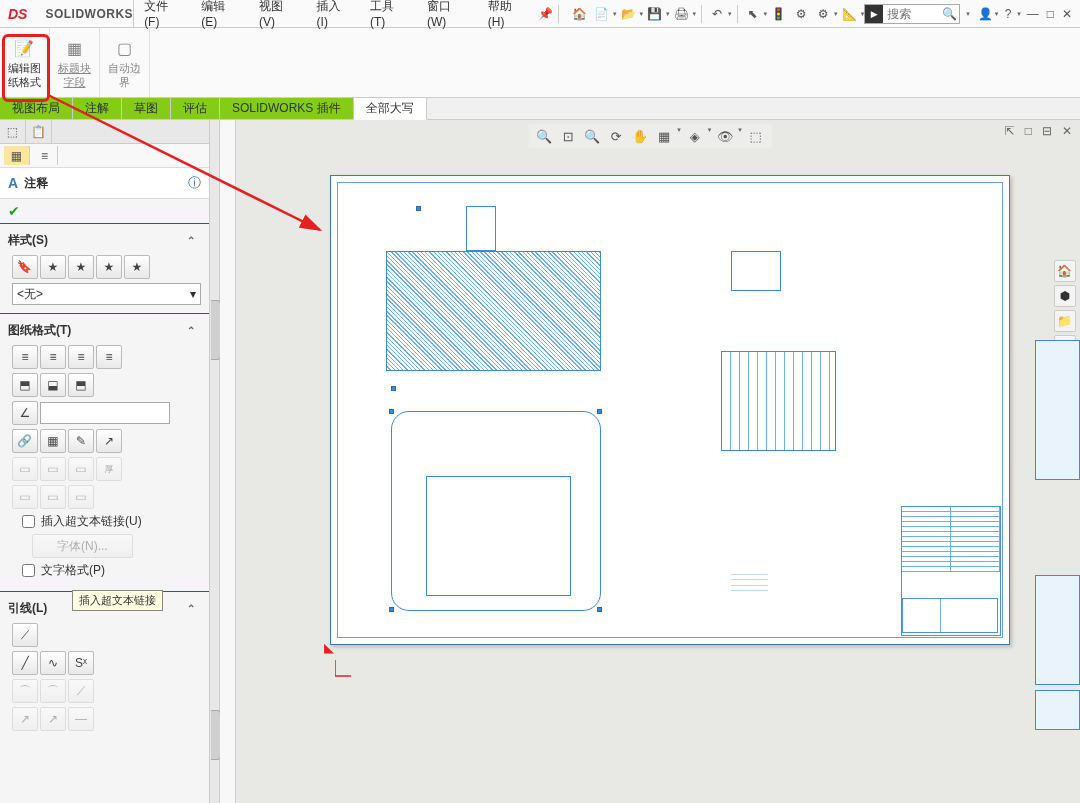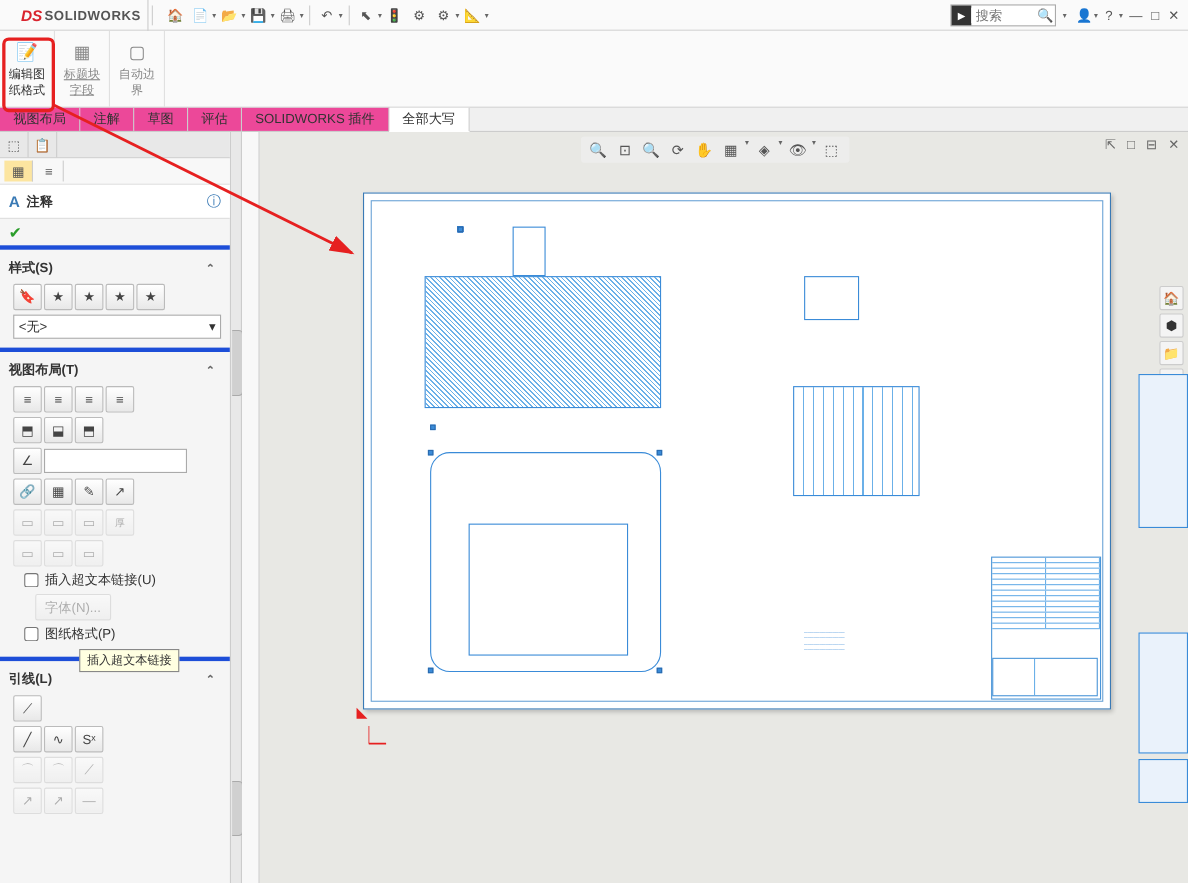--- a/index.html
+++ b/index.html
@@ -1,20 +1,20 @@
 <!DOCTYPE html>
 <html><head>
 <meta charset="utf-8">
 <style>
 * { box-sizing: border-box; margin: 0; padding: 0; font-family: "Microsoft YaHei", sans-serif; }
 body { background: #fff; width: 1080px; height: 803px; overflow: hidden; font-size: 12px; color: #333; position: relative; }
 
 
 .menubar { height: 28px; display: flex; align-items: center; border-bottom: 1px solid #ccc; background: #fafafa; }
-.logo { width: 135px; height: 28px; display: flex; align-items: center; padding-left: 19px; border-right: 1px solid #ccc; }
+.logo { width: 135px; height: 28px; display: flex; align-items: center; padding-left: 8px; border-right: 1px solid #ccc; gap: 16px; }
 .logo-ds { color: #d9242e; font-weight: bold; font-style: italic; font-size: 14px; margin-right: 2px; }
 .logo-text { color: #555; font-weight: bold; font-size: 12px; letter-spacing: 0.5px; }
 .menu-items { display: flex; align-items: center; height: 100%; }
 .menu-item { padding: 0 10px; cursor: pointer; height: 100%; display: flex; align-items: center; }
 .toolbar-icons { display: flex; align-items: center; margin-left: 8px; gap: 2px; }
 .tb-icon { width: 20px; height: 20px; display: flex; align-items: center; justify-content: center; cursor: pointer; color: #555; border-radius: 2px; }
 .dropdown-arrow { font-size: 7px; color: #666; margin-left: -1px; }
 .separator { width: 1px; height: 18px; background: #ccc; margin: 0 3px; }
 .search-area { display: flex; align-items: center; margin-left: auto; margin-right: 6px; }
 .search-box { display: flex; align-items: center; border: 1px solid #aaa; background: #fff; height: 20px; }
@@ -29,21 +29,21 @@
 .ribbon-group.active { color: #333; }
 .ribbon-icon { width: 24px; height: 24px; display: flex; align-items: center; justify-content: center; font-size: 16px; margin-bottom: 2px; }
 .ribbon-label { font-size: 11px; text-align: center; line-height: 1.2; }
 
 
 .highlight-box { position: absolute; left: 2px; top: 34px; width: 48px; height: 68px; border: 3px solid #e62020; border-radius: 6px; pointer-events: none; z-index: 100; }
 .arrow-svg { position: absolute; left: 40px; top: 65px; z-index: 99; pointer-events: none; }
 
 
 .tab-bar { height: 22px; background: #f0f0f0; display: flex; border-bottom: 1px solid #ccc; }
-.tab { padding: 0 12px; border-right: 1px solid #ccc; display: flex; align-items: center; cursor: pointer; background: #ec4899; font-size: 12px; }
+.tab { padding: 0 12px; border-right: 1px solid #ccc; display: flex; align-items: center; cursor: pointer; background: #84cc16; font-size: 12px; }
 .tab.active { background: #fff; border-bottom: 1px solid #fff; margin-bottom: -1px; }
 
 
 .ruler-h { position: absolute; left: 220px; top: 120px; right: 0; height: 16px; background: #f8f8f8; border-bottom: 1px solid #ccc; display: flex; font-size: 8px; color: #666; overflow: hidden; align-items: flex-end; }
 .ruler-label { position: absolute; bottom: 2px; font-size: 8px; }
 
 
 .main { display: flex; height: calc(100% - 120px); position: relative; }
 
 
@@ -52,21 +52,21 @@
 .panel-tab { width: 26px; display: flex; align-items: center; justify-content: center; border-right: 1px solid #ccc; cursor: pointer; color: #555; }
 .panel-tab.active { background: #fff; }
 .panel-toolbar { height: 24px; display: flex; padding: 2px 4px; gap: 2px; border-bottom: 1px solid #ddd; background: #f8f8f8; }
 .panel-header { display: flex; align-items: center; padding: 6px 8px; background: #fff; border-bottom: 1px solid #ddd; }
 .panel-header-icon { color: #3a7ab5; font-weight: bold; margin-right: 6px; font-size: 14px; }
 .panel-header-title { font-weight: bold; flex: 1; }
 .panel-help { color: #3a7ab5; font-size: 13px; }
 .confirm-row { padding: 4px 8px; }
 .confirm-check { color: #2a9d2a; font-size: 14px; }
 
-.section { border-top: 4px solid #1d4ed8; padding: 6px 8px; }
+.section { border-top: 1px solid #1d4ed8; padding: 6px 8px; }
 .section-header { display: flex; align-items: center; font-weight: bold; cursor: pointer; padding: 2px 0; }
 .section-chev { width: 14px; color: #666; font-size: 10px; }
 .section-content { padding: 4px 0 2px 4px; }
 .btn-row { display: flex; gap: 2px; margin-bottom: 4px; flex-wrap: wrap; }
 .tool-btn { width: 26px; height: 24px; border: 1px solid #bbb; background: linear-gradient(#fff,#e8e8e8); display: flex; align-items: center; justify-content: center; cursor: pointer; font-size: 12px; color: #444; border-radius: 2px; }
 .tool-btn.disabled { opacity: 0.4; }
 .dropdown-full { width: 100%; height: 22px; border: 1px solid #aaa; background: #fff; padding: 0 4px; display: flex; align-items: center; justify-content: space-between; cursor: pointer; }
 .text-input { width: 130px; height: 22px; border: 1px solid #aaa; background:#fff; }
 .checkbox-row { display: flex; align-items: center; margin: 4px 0; padding-left: 10px; }
 .checkbox-row input { margin-right: 6px; }
@@ -113,20 +113,30 @@
 .flyout-bottom { position:absolute; left: 211px; top: 590px; width:10px; height:50px; background:#d0d0d0; border:1px solid #aaa; border-left:none; border-radius:0 4px 4px 0; }
 
 </style>
 </head>
 <body>
 
 <div class="menubar">
   <div class="logo">
     <span class="logo-ds">DS</span>
     <span class="logo-text">SOLIDWORKS</span>
+  </div>
+  <div class="menu-items">
+    <div class="menu-item">文件(F)</div>
+    <div class="menu-item">编辑(E)</div>
+    <div class="menu-item">视图(V)</div>
+    <div class="menu-item">插入(I)</div>
+    <div class="menu-item">工具(T)</div>
+    <div class="menu-item">窗口(W)</div>
+    <div class="menu-item">帮助(H)</div>
+    <div class="tb-icon" style="color:#3a7ab5;">📌</div>
   </div>
   <div class="separator"></div>
   <div class="toolbar-icons">
     <div class="tb-icon">🏠</div>
     <div class="tb-icon">📄</div>
       <span class="dropdown-arrow">▾</span>
     <div class="tb-icon">📂</div>
       <span class="dropdown-arrow">▾</span>
     <div class="tb-icon">💾</div>
       <span class="dropdown-arrow">▾</span>
@@ -253,21 +263,21 @@
         </div>
         <div class="dropdown-full">
           <span>&lt;无&gt;</span>
             <span>▾</span>
         </div>
       </div>
     </div>
 
     <div class="section">
       <div class="section-header">
-        <span>视图布局(T)</span>
+        <span>图纸格式(T)</span>
         <span class="section-chev" style="margin-left:auto;">⌃</span>
       </div>
       <div class="section-content">
         <div class="btn-row">
           <div class="tool-btn">≡</div>
           <div class="tool-btn">≡</div>
           <div class="tool-btn">≡</div>
           <div class="tool-btn">≡</div>
         </div>
         <div class="btn-row">
@@ -294,25 +304,25 @@
         <div class="btn-row">
           <div class="tool-btn disabled">▭</div>
           <div class="tool-btn disabled">▭</div>
           <div class="tool-btn disabled">▭</div>
         </div>
         <label class="checkbox-row">
           <input type="checkbox" style="">
             <span>插入超文本链接(U)</span>
         </label>
         <div style="padding-left:20px;">
-          <button class="tool-btn disabled" style="width:auto;padding:0 8px;">字体(N)...</button>
+          <button class="tool-btn disabled" style="width:auto;padding:0 24px;">字体(N)...</button>
         </div>
         <label class="checkbox-row">
           <input type="checkbox" style="">
-            <span>图纸格式(P)</span>
+            <span>文字格式(P)</span>
         </label>
       </div>
     </div>
 
     <div class="section">
       <div class="section-header">
         <span>引线(L)</span>
         <span class="section-chev" style="margin-left:auto;">⌃</span>
       </div>
       <div class="section-content">

